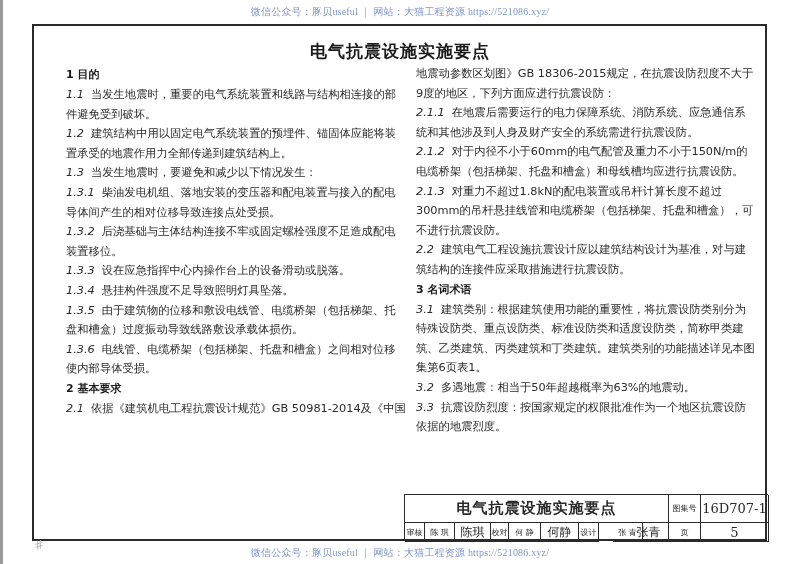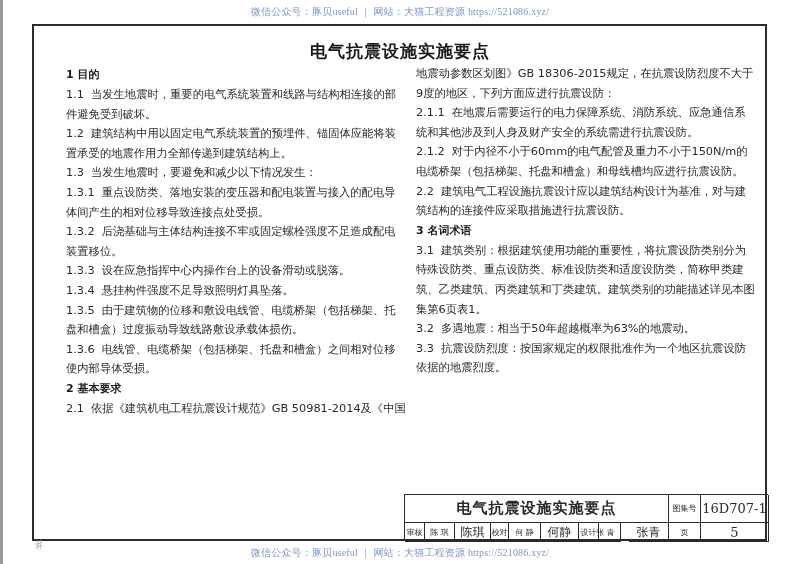--- a/index.html
+++ b/index.html
@@ -23,21 +23,21 @@
   .doc-title {
     position:absolute; left:0; width:800px; top:40px; text-align:center;
     font-size:17px; font-weight:bold; color:#1b1b1b; letter-spacing:1px;
   }
   .col { position:absolute; font-size:11.3px; line-height:19.6px; color:#2a2a2a; }
   .col-left { left:66px; top:65px; width:340px; }
   .col-right { left:416px; top:64px; width:340px; }
   .col p { margin:0; }
   .col .h { font-size:11px; font-weight:bold; color:#1b1b1b; line-height:20px; }
   .col .para { text-indent:0; }
-  .num { margin-right:7px; }
+  .num { margin-right:7px;font-style:italic; }
 
   .tb { position:absolute; left:404px; top:494px; width:364px; height:47px; border-top:1.5px solid #2a2a2a; border-left:1.5px solid #2a2a2a; box-sizing:border-box; }
   .tb-cell { position:absolute; box-sizing:border-box; display:flex; align-items:center; justify-content:center; color:#2a2a2a; }
   .tb-title { left:0; top:0; width:264px; height:28px; font-size:15px; font-weight:bold; letter-spacing:1px; border-right:1px solid #2a2a2a; border-bottom:1px solid #2a2a2a; }
   .tb-label { font-size:8px; }
   .tb-sig { font-size:12px; font-family:"DejaVu Serif", serif; }
   .tb-code { font-size:13px; font-family:"DejaVu Serif", serif; }
   .brd { border-right:1px solid #2a2a2a; border-bottom:1px solid #2a2a2a; }
   .pen { position:absolute; left:34px; top:538px; font-size:12px; color:#bbb; font-style:italic; transform:rotate(-15deg); }
 </style>
@@ -50,53 +50,54 @@
 
 <div class="frame"></div>
 
 <div class="doc-title">电气抗震设施实施要点</div>
 
 <div class="col col-left" id="left-col">
     <p class="h">1 目的</p>
     <p class="para"><span class="num">1.1</span><span>当发生地震时，重要的电气系统装置和线路与结构相连接的部件避免受到破坏。</span></p>
     <p class="para"><span class="num">1.2</span><span>建筑结构中用以固定电气系统装置的预埋件、锚固体应能将装置承受的地震作用力全部传递到建筑结构上。</span></p>
     <p class="para"><span class="num">1.3</span><span>当发生地震时，要避免和减少以下情况发生：</span></p>
-    <p class="para"><span class="num">1.3.1</span><span>重点设防类、落地安装的变压器和配电装置与接入的配电导体间产生的相对位移导致连接点处受损。</span></p>
+    <p class="para"><span class="num">1.3.1</span><span>柴油发电机组、落地安装的变压器和配电装置与接入的配电导体间产生的相对位移导致连接点处受损。</span></p>
     <p class="para"><span class="num">1.3.2</span><span>后浇基础与主体结构连接不牢或固定螺栓强度不足造成配电装置移位。</span></p>
     <p class="para"><span class="num">1.3.3</span><span>设在应急指挥中心内操作台上的设备滑动或脱落。</span></p>
     <p class="para"><span class="num">1.3.4</span><span>悬挂构件强度不足导致照明灯具坠落。</span></p>
     <p class="para"><span class="num">1.3.5</span><span>由于建筑物的位移和敷设电线管、电缆桥架（包括梯架、托盘和槽盒）过度振动导致线路敷设承载体损伤。</span></p>
     <p class="para"><span class="num">1.3.6</span><span>电线管、电缆桥架（包括梯架、托盘和槽盒）之间相对位移使内部导体受损。</span></p>
     <p class="h">2 基本要求</p>
     <p class="para"><span class="num">2.1</span><span>依据《建筑机电工程抗震设计规范》GB 50981-2014及《中国</span></p>
   </div>
 <div class="col col-right" id="right-col">
     <p class="para"><span>地震动参数区划图》GB 18306-2015规定，在抗震设防烈度不大于9度的地区，下列方面应进行抗震设防：</span></p>
     <p class="para"><span class="num">2.1.1</span><span>在地震后需要运行的电力保障系统、消防系统、应急通信系统和其他涉及到人身及财产安全的系统需进行抗震设防。</span></p>
     <p class="para"><span class="num">2.1.2</span><span>对于内径不小于60mm的电气配管及重力不小于150N/m的电缆桥架（包括梯架、托盘和槽盒）和母线槽均应进行抗震设防。</span></p>
+    <p class="para"><span class="num">2.1.3</span><span>对重力不超过1.8kN的配电装置或吊杆计算长度不超过300mm的吊杆悬挂线管和电缆桥架（包括梯架、托盘和槽盒），可不进行抗震设防。</span></p>
     <p class="para"><span class="num">2.2</span><span>建筑电气工程设施抗震设计应以建筑结构设计为基准，对与建筑结构的连接件应采取措施进行抗震设防。</span></p>
     <p class="h">3 名词术语</p>
     <p class="para"><span class="num">3.1</span><span>建筑类别：根据建筑使用功能的重要性，将抗震设防类别分为特殊设防类、重点设防类、标准设防类和适度设防类，简称甲类建筑、乙类建筑、丙类建筑和丁类建筑。建筑类别的功能描述详见本图集第6页表1。</span></p>
     <p class="para"><span class="num">3.2</span><span>多遇地震：相当于50年超越概率为63%的地震动。</span></p>
     <p class="para"><span class="num">3.3</span><span>抗震设防烈度：按国家规定的权限批准作为一个地区抗震设防依据的地震烈度。</span></p>
   </div>
 
 <div class="tb">
   <div class="tb-cell tb-title">电气抗震设施实施要点</div>
   <div class="tb-cell tb-label brd" style="left:264px; top:0; width:32px; height:28px;">图集号</div>
   <div class="tb-cell tb-code brd" style="left:296px; top:0; width:68px; height:28px; border-right:1.5px solid #2a2a2a;">16D707-1</div>
 
   <div class="tb-cell tb-label brd" style="left:0; top:28px; width:20px; height:19px; border-bottom:1.5px solid #2a2a2a;">审核</div>
   <div class="tb-cell tb-label brd" style="left:20px; top:28px; width:30px; height:19px; border-bottom:1.5px solid #2a2a2a;">陈 琪</div>
   <div class="tb-cell tb-sig brd" style="left:50px; top:28px; width:36px; height:19px; border-bottom:1.5px solid #2a2a2a;">陈琪</div>
   <div class="tb-cell tb-label brd" style="left:86px; top:28px; width:18px; height:19px; border-bottom:1.5px solid #2a2a2a;">校对</div>
   <div class="tb-cell tb-label brd" style="left:104px; top:28px; width:32px; height:19px; border-bottom:1.5px solid #2a2a2a;">何 静</div>
   <div class="tb-cell tb-sig brd" style="left:136px; top:28px; width:38px; height:19px; border-bottom:1.5px solid #2a2a2a;">何静</div>
   <div class="tb-cell tb-label brd" style="left:174px; top:28px; width:20px; height:19px; border-bottom:1.5px solid #2a2a2a;">设计</div>
-  <div class="tb-cell tb-label brd" style="left:186px; top:28px; width:30px; height:19px; border-bottom:1.5px solid #2a2a2a;">张 青</div>
+  <div class="tb-cell tb-label brd" style="left:208px; top:28px; width:30px; height:19px; border-bottom:1.5px solid #2a2a2a;">张 青</div>
   <div class="tb-cell tb-sig brd" style="left:224px; top:28px; width:40px; height:19px; border-bottom:1.5px solid #2a2a2a;">张青</div>
   <div class="tb-cell tb-label brd" style="left:264px; top:28px; width:32px; height:19px; border-bottom:1.5px solid #2a2a2a;">页</div>
   <div class="tb-cell tb-code brd" style="left:296px; top:28px; width:68px; height:19px; border-right:1.5px solid #2a2a2a; border-bottom:1.5px solid #2a2a2a;">5</div>
 </div>
 
 <div class="pen">#</div>
 
 <div class="watermark wm-bottom">微信公众号：豚贝useful ｜ 网站：大猫工程资源 https://521086.xyz/</div>
 
 </body></html>

